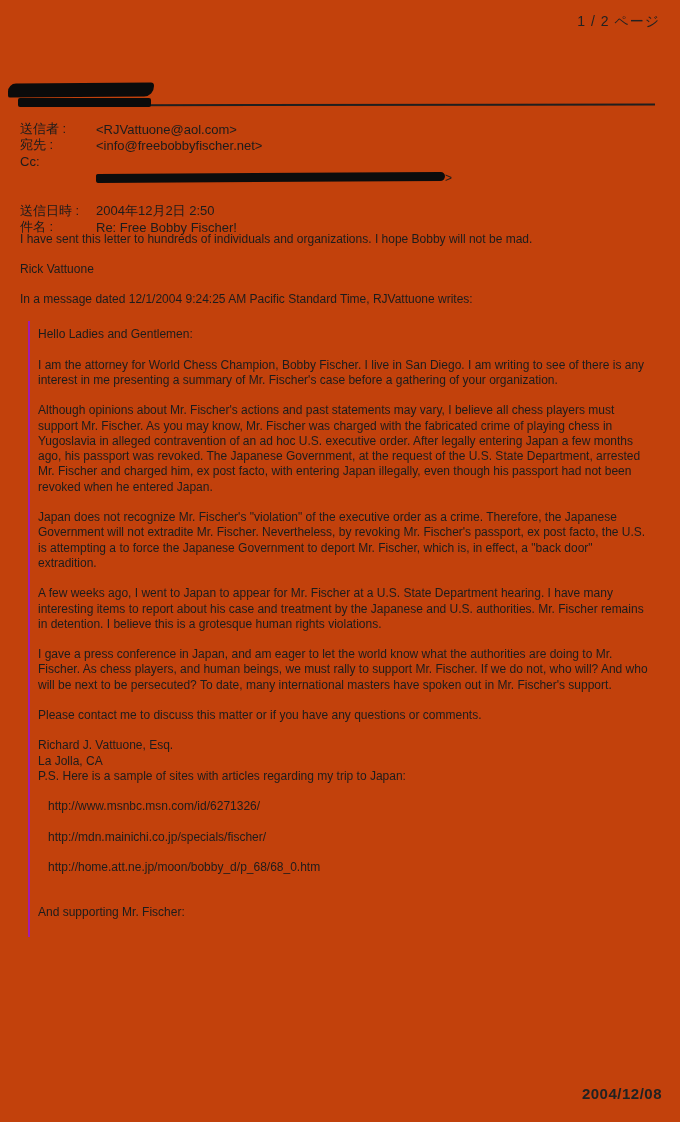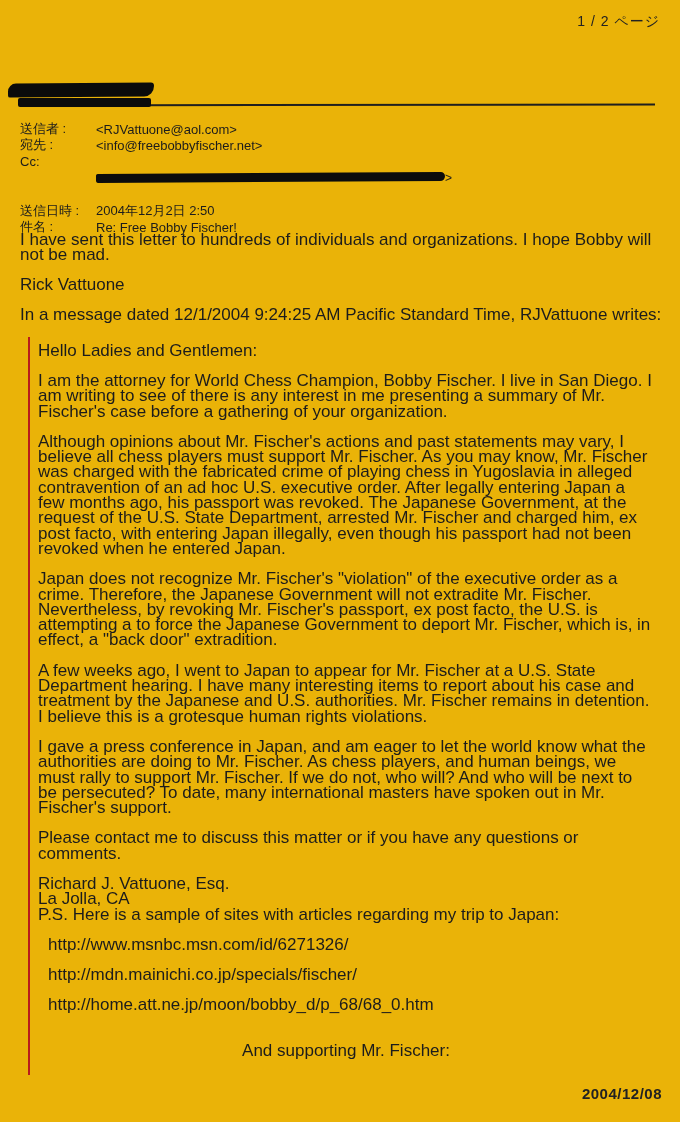--- a/index.html
+++ b/index.html
@@ -1,19 +1,19 @@
 <!DOCTYPE html>
 <html><head>
 <meta charset="utf-8">
 <style>
   html,body { margin:0; padding:0; }
   .page {
     position:relative;
     width:680px; height:1122px;
-    background:#eab308;
+    background:#c2410c;
     font-family:"Liberation Sans", sans-serif;
     color:#1c1c1c;
     overflow:hidden;
   }
 
   
   .page-number {
     position:absolute; top:13px; right:20px;
     font-size:14px; letter-spacing:1px; color:#222;
   }
@@ -50,33 +50,33 @@
   .cc-bar-2 {
     display:inline-block; vertical-align:middle;
     width:349px; height:9px; background:#0c0c0c;
     border-radius:3px 7px 8px 3px; transform:rotate(-0.3deg);
   }
   .cc-tail { font-size:12px; vertical-align:middle; }
 
   
   .body-text {
     position:absolute; left:20px; top:232px; width:644px;
-    font-size:17px; line-height:15.3px;
+    font-size:12px; line-height:15.3px;
   }
   .body-text p { margin:0 0 14.5px 0; }
   .quote {
     margin:9px 0 0 8px; padding:6px 0 2px 8px;
-    border-left:2px solid #b91c1c;
+    border-left:2px solid #a21caf;
     width:616px;
   }
   .quote p { margin:0 0 15px 0; }
   .quote p.tight { margin:0; }
   .quote p.after-sig { }
   .quote p.url { margin:0 0 15px 10px; }
-  .quote p.closing-first { margin-top:30px;text-align:center; }
+  .quote p.closing-first { margin-top:30px; }
   .quote a { color:#1c1c1c; }
 
   
   .footer-date {
     position:absolute; right:18px; top:1085px;
     font-size:15px; letter-spacing:0.5px; color:#222;font-weight:bold;
   }
 </style>
 </head>
 <body>

